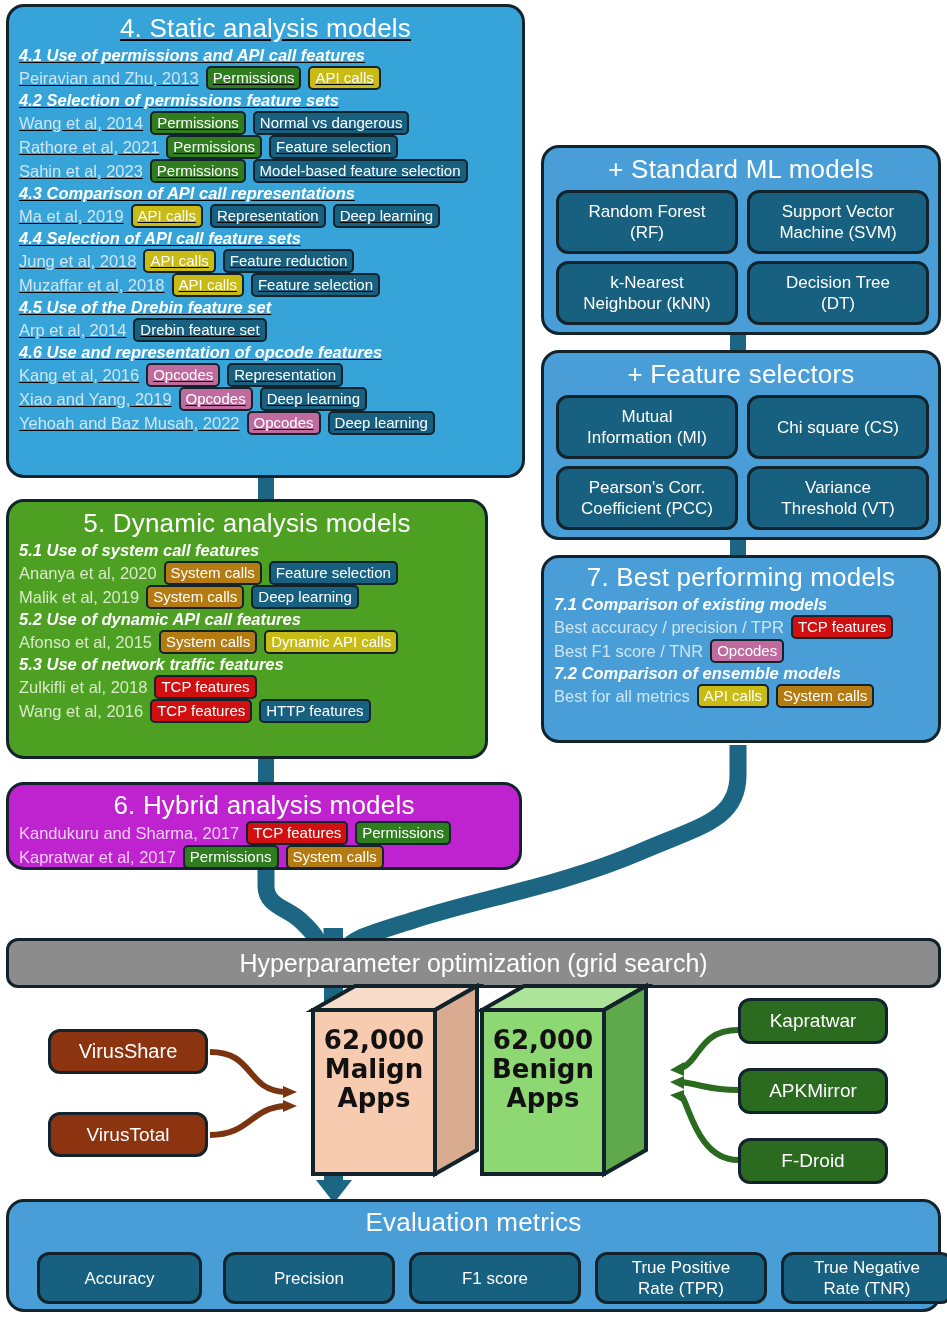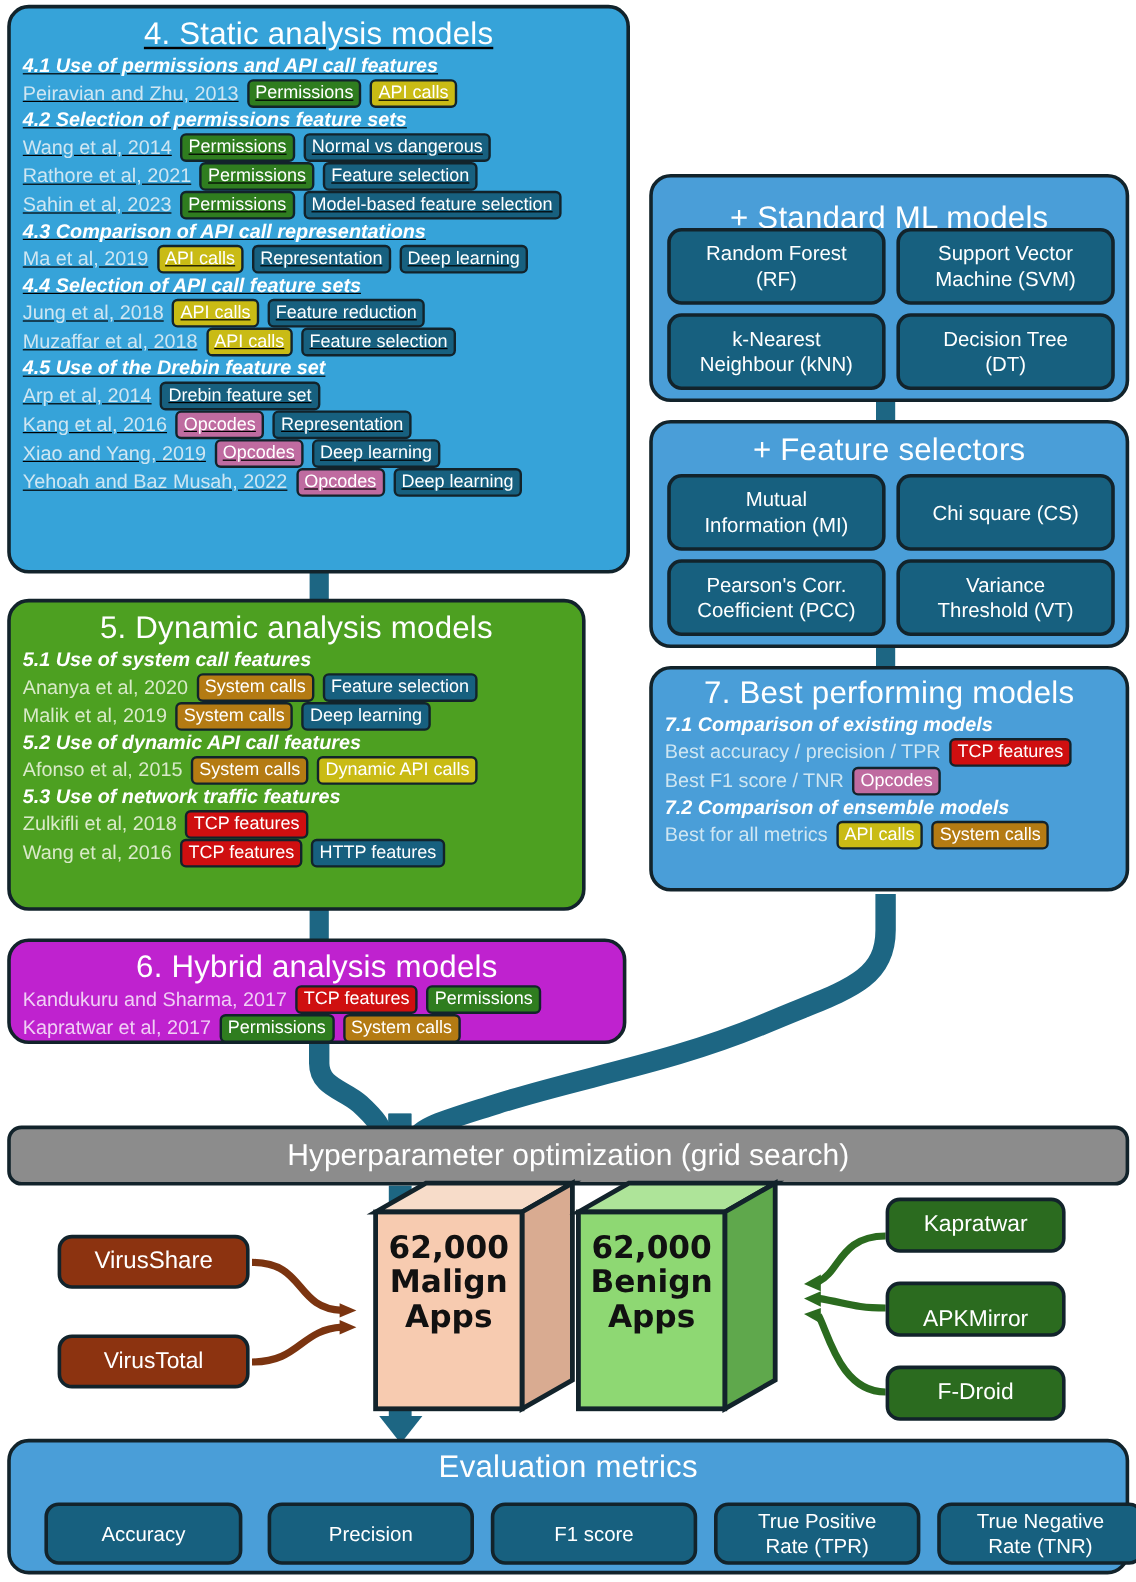--- a/index.html
+++ b/index.html
@@ -125,20 +125,21 @@
         <div class="row">
           <span class="cite ">Muzaffar et al, 2018</span>
           <span class="tag t-api">API calls</span>
           <span class="tag t-blue">Feature selection</span>
         </div>
         <div class="sub">4.5 Use of the Drebin feature set</div>
         <div class="row">
           <span class="cite ">Arp et al, 2014</span>
           <span class="tag t-blue">Drebin feature set</span>
         </div>
+        <div class="sub">4.6 Use and representation of opcode features</div>
         <div class="row">
           <span class="cite ">Kang et al, 2016</span>
           <span class="tag t-opc">Opcodes</span>
           <span class="tag t-blue">Representation</span>
         </div>
         <div class="row">
           <span class="cite ">Xiao and Yang, 2019</span>
           <span class="tag t-opc">Opcodes</span>
           <span class="tag t-blue">Deep learning</span>
         </div>
@@ -193,21 +194,21 @@
         </div>
         <div class="row">
           <span class="cite pk">Kapratwar et al, 2017</span>
           <span class="tag t-perm">Permissions</span>
           <span class="tag t-sys">System calls</span>
         </div>
       </div>
   </div>
 
   <div class="panel" style="left:541px;top:145px;width:400px;height:190px;background:#4a9ed8;">
-    <div class="panel-title" style="margin-top:18px;">+ Standard ML models</div>
+    <div class="panel-title" style="margin-top:6px;">+ Standard ML models</div>
     <div id="ml-items" style="position: absolute; left: 0px; top: 0px; width: 100%; height: 100%;">
         <div class="subbox" style="left: 12px; top: 42px; width: 182px; height: 64px;">
           <span>Random Forest<br>(RF)</span>
         </div>
         <div class="subbox" style="left: 203px; top: 42px; width: 182px; height: 64px;">
           <span>Support Vector<br>Machine (SVM)</span>
         </div>
         <div class="subbox" style="left: 12px; top: 113px; width: 182px; height: 64px;">
           <span>k-Nearest<br>Neighbour (kNN)</span>
         </div>
@@ -287,21 +288,21 @@
 
   <div class="flatbox" style="left:48px;top:1029px;width:160px;height:45px;background:#8c3310;">
     <span style="font-size:20px;">VirusShare</span>
   </div>
   <div class="flatbox" style="left:48px;top:1112px;width:160px;height:45px;background:#8c3310;">
     <span style="font-size:19px;">VirusTotal</span>
   </div>
   <div class="flatbox" style="left:738px;top:998px;width:150px;height:46px;background:#2b6b1f;">
     <span style="font-size:19px;">Kapratwar</span>
   </div>
-  <div class="flatbox" style="left:738px;top:1068px;width:150px;height:46px;background:#2b6b1f;align-items:flex-end;">
+  <div class="flatbox" style="left:738px;top:1068px;width:150px;height:46px;background:#2b6b1f;">
     <span style="font-size:19px;">APKMirror</span>
   </div>
   <div class="flatbox" style="left:738px;top:1138px;width:150px;height:46px;background:#2b6b1f;">
     <span style="font-size:19px;">F-Droid</span>
   </div>
 
   <div class="panel" style="left:6px;top:1199px;width:935px;height:113px;background:#4a9ed8;">
     <div class="panel-title" style="margin-top:5px;">Evaluation metrics</div>
     <div id="eval-items" style="position: absolute; left: 0px; top: 0px; width: 100%; height: 100%;">
         <div class="subbox" style="left: 28px; top: 50px; width: 165px; height: 52px;">

